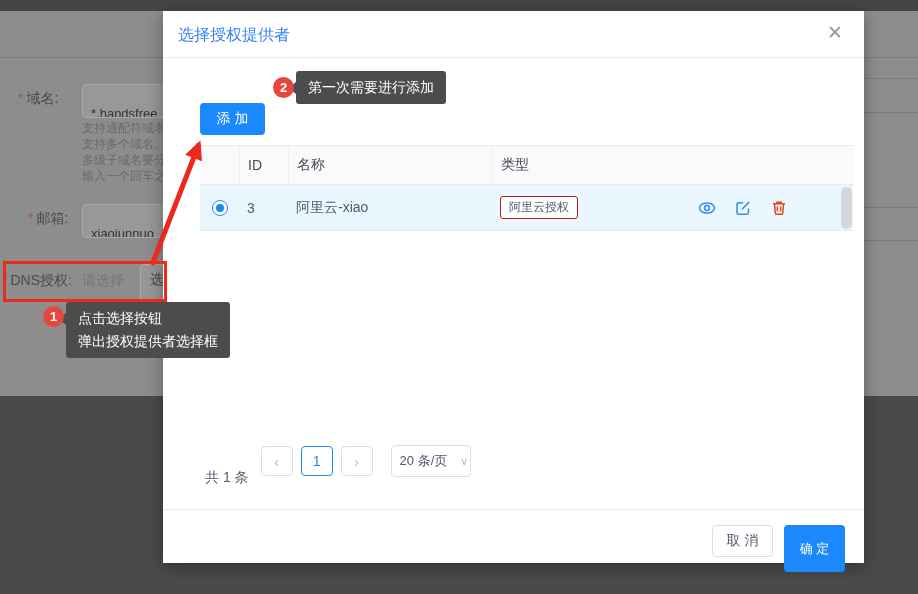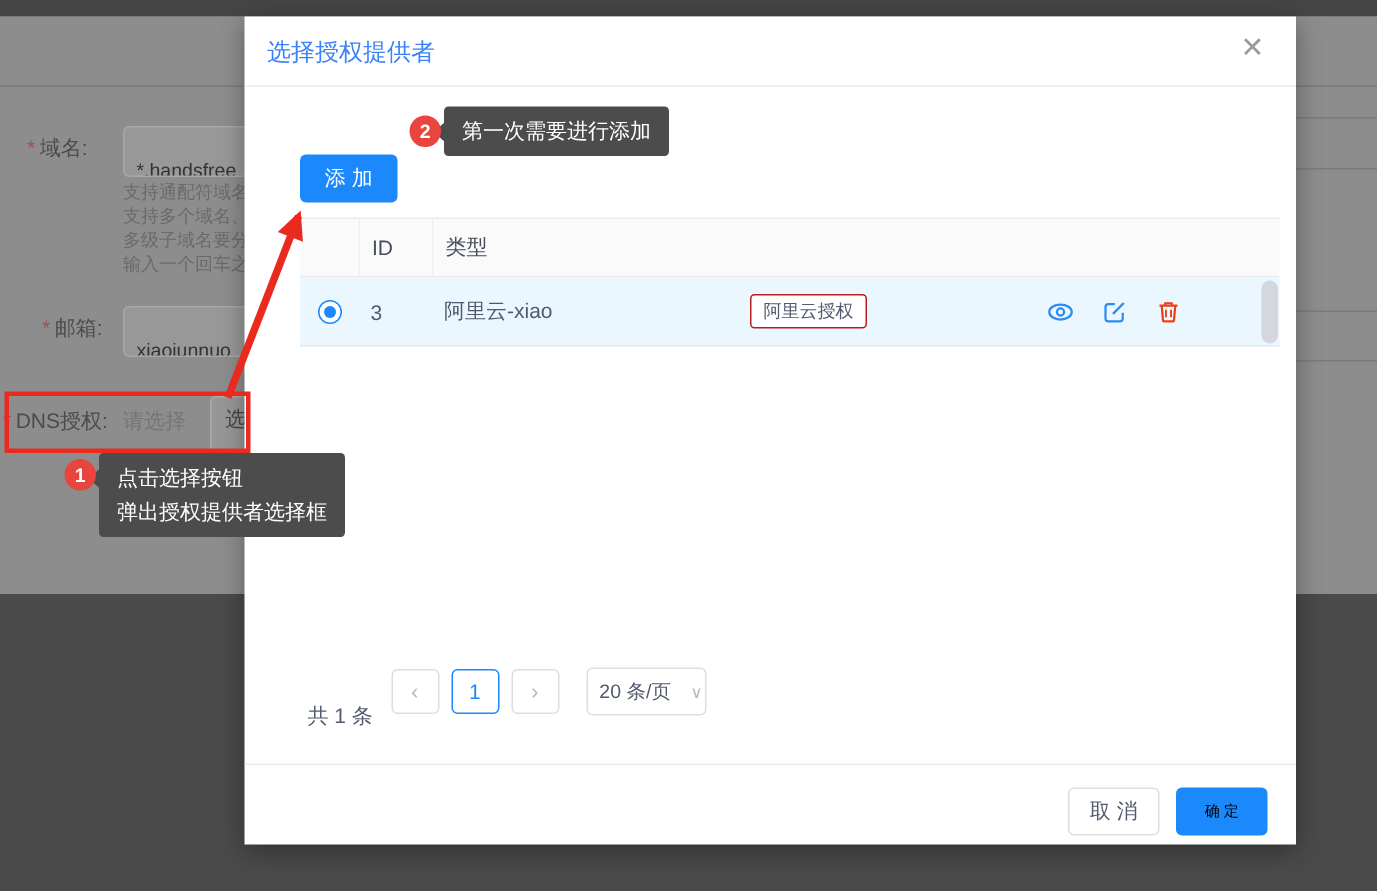--- a/index.html
+++ b/index.html
@@ -64,22 +64,22 @@
             display:flex; align-items:center; justify-content:center; font-size:15px; color:#bbb; cursor:pointer; }
   .pg-cur { border-color:#1b88fb; color:#1b88fb; font-size:14px; }
   .pg-size { margin-left:10px; width:80px; height:32px; border:1px solid #dcdee2; border-radius:4px; background:#fff;
              display:flex; align-items:center; justify-content:space-between; padding:0 8px; font-size:13px;
              color:#515a6e; cursor:pointer; white-space:nowrap;gap:13px; }
   .pg-caret { color:#b5b9bf; font-size:11px; }
 
   .modal-footer { position:absolute; left:0; top:498px; width:701px; height:54px; border-top:1px solid #e8eaec; }
   .btn-cancel { position:absolute; right:91px; top:15px; width:61px; height:32px; background:#fff;
                 border:1px solid #dcdee2; border-radius:4px; font-size:14px; color:#515a6e; cursor:pointer; font-family:inherit;text-align:center; }
-  .btn-confirm { position:absolute; right:19px; top:15px; width:61px; height:32px; background:#1b88fb;
-                 border:none; border-radius:4px; font-size:10px; color:#000000; cursor:pointer; font-family:inherit; }
+  .btn-confirm { position:absolute; right:19px; top:15px; width:61px; height:47px; background:#1b88fb;
+                 border:none; border-radius:4px; font-size:13px; color:#ffffff; cursor:pointer; font-family:inherit; }
 
   
   .anno { z-index:20; }
   .red-rect { position:absolute; left:3px; top:261px; width:164px; height:41px; border:3px solid #ea2a1e; z-index:20; }
   .arrow-svg { position:absolute; left:135px; top:120px; z-index:21; }
   .badge { position:absolute; width:21px; height:21px; border-radius:50%; background:#e8453f; color:#fff;
            font-size:13px; font-weight:bold; display:flex; align-items:center; justify-content:center; z-index:22; }
   .badge-1 { left:43px; top:306px; }
   .badge-2 { left:273px; top:77px; }
   .tip { position:absolute; background:#4c4c4c; color:#fff; font-size:14px; border-radius:3px; z-index:21;
@@ -124,20 +124,21 @@
       <div class="modal-title">选择授权提供者</div>
       <div class="modal-close">✕</div>
     </div>
 
     <button class="btn-add">添 加</button>
 
     <div class="table">
       <div class="thead">
         <div class="th c-radio"></div>
         <div class="th c-id">ID</div>
+        <div class="th c-name">名称</div>
         <div class="th c-type">类型</div>
       </div>
       <div class="trow">
         <div class="td c-radio">
           <div class="radio-outer">
               <div class="radio-dot"></div>
             </div>
         </div>
         <div class="td c-id">3</div>
         <div class="td c-name">阿里云-xiao</div>

